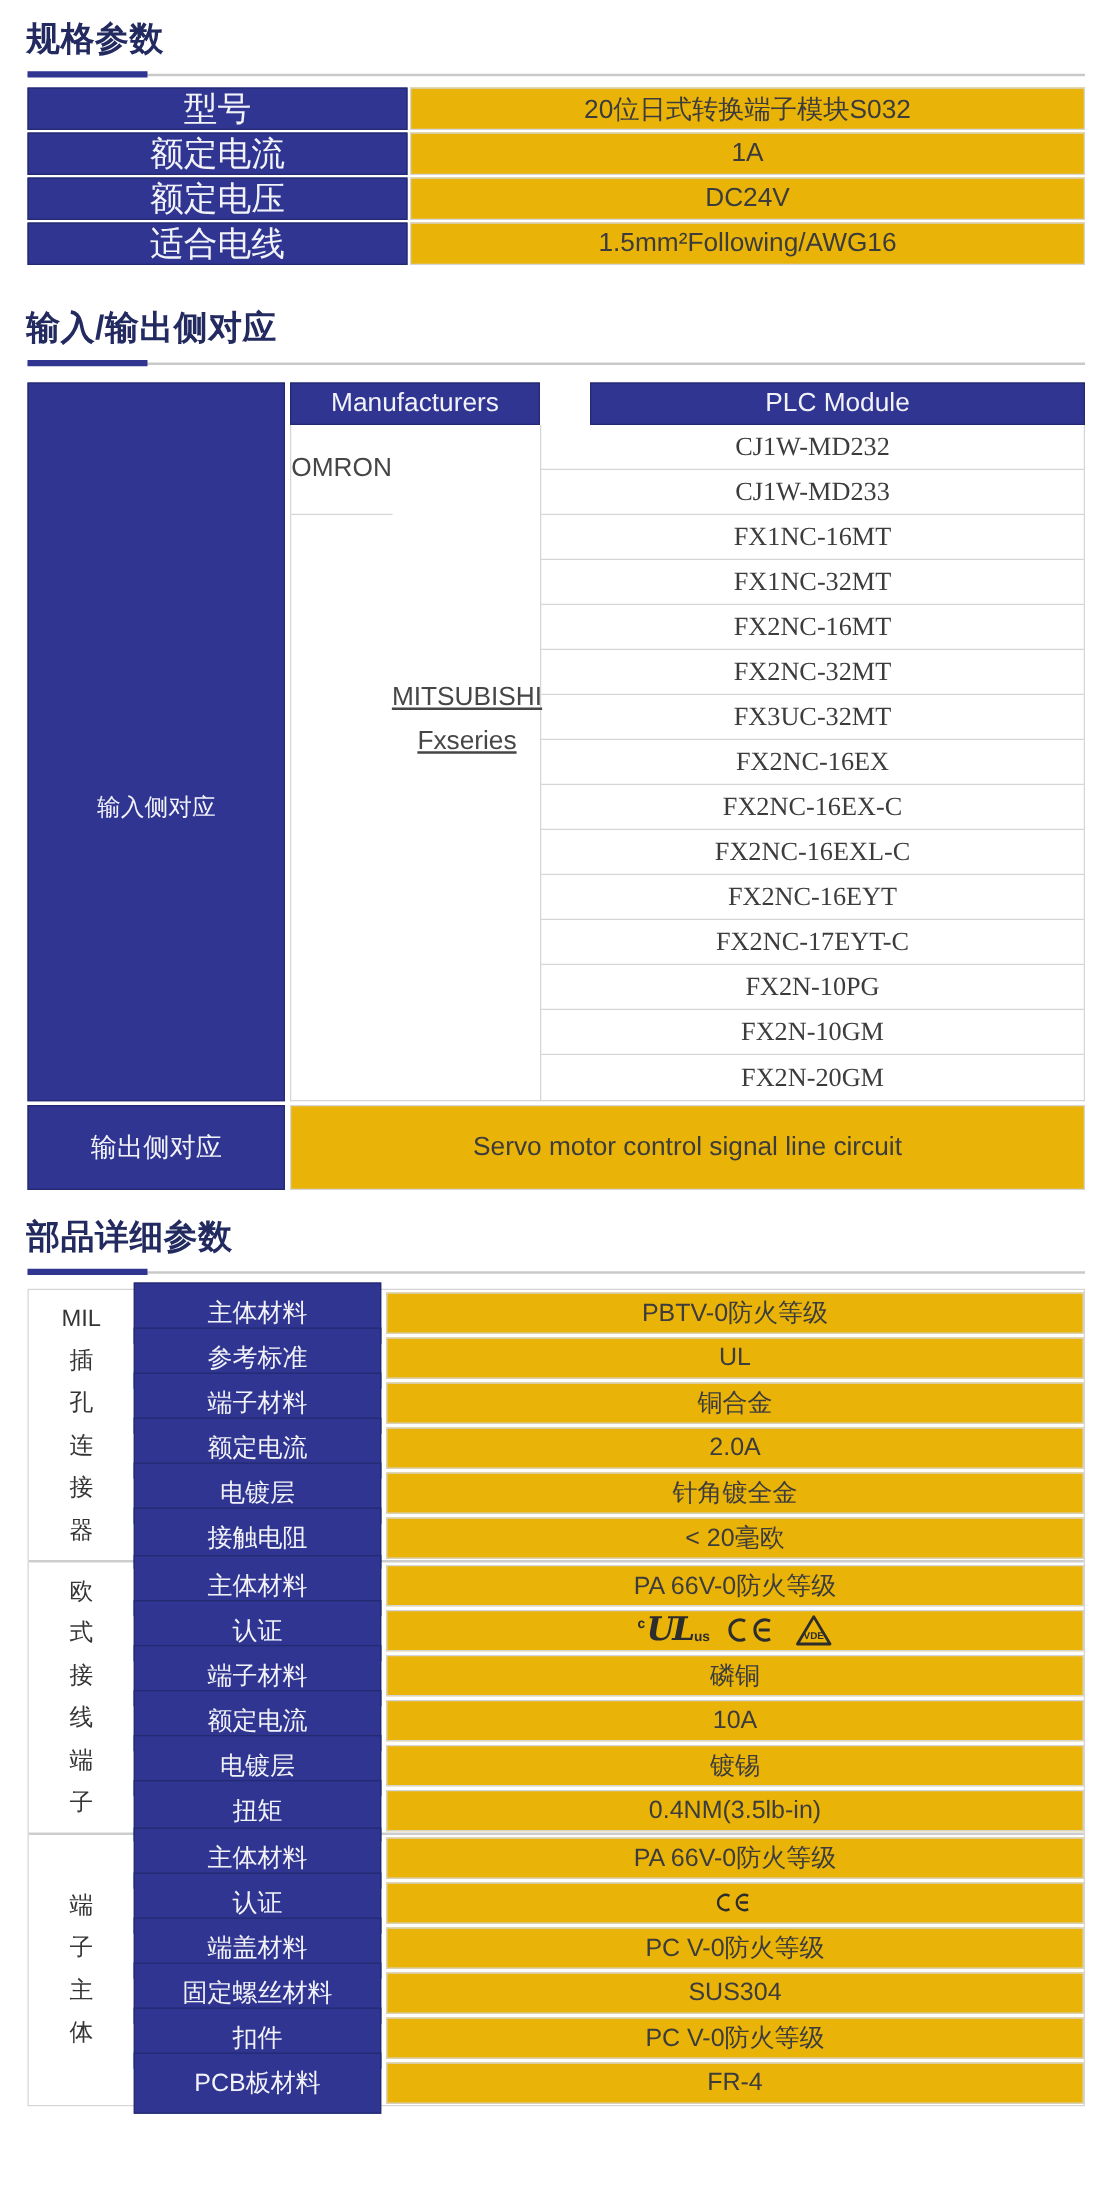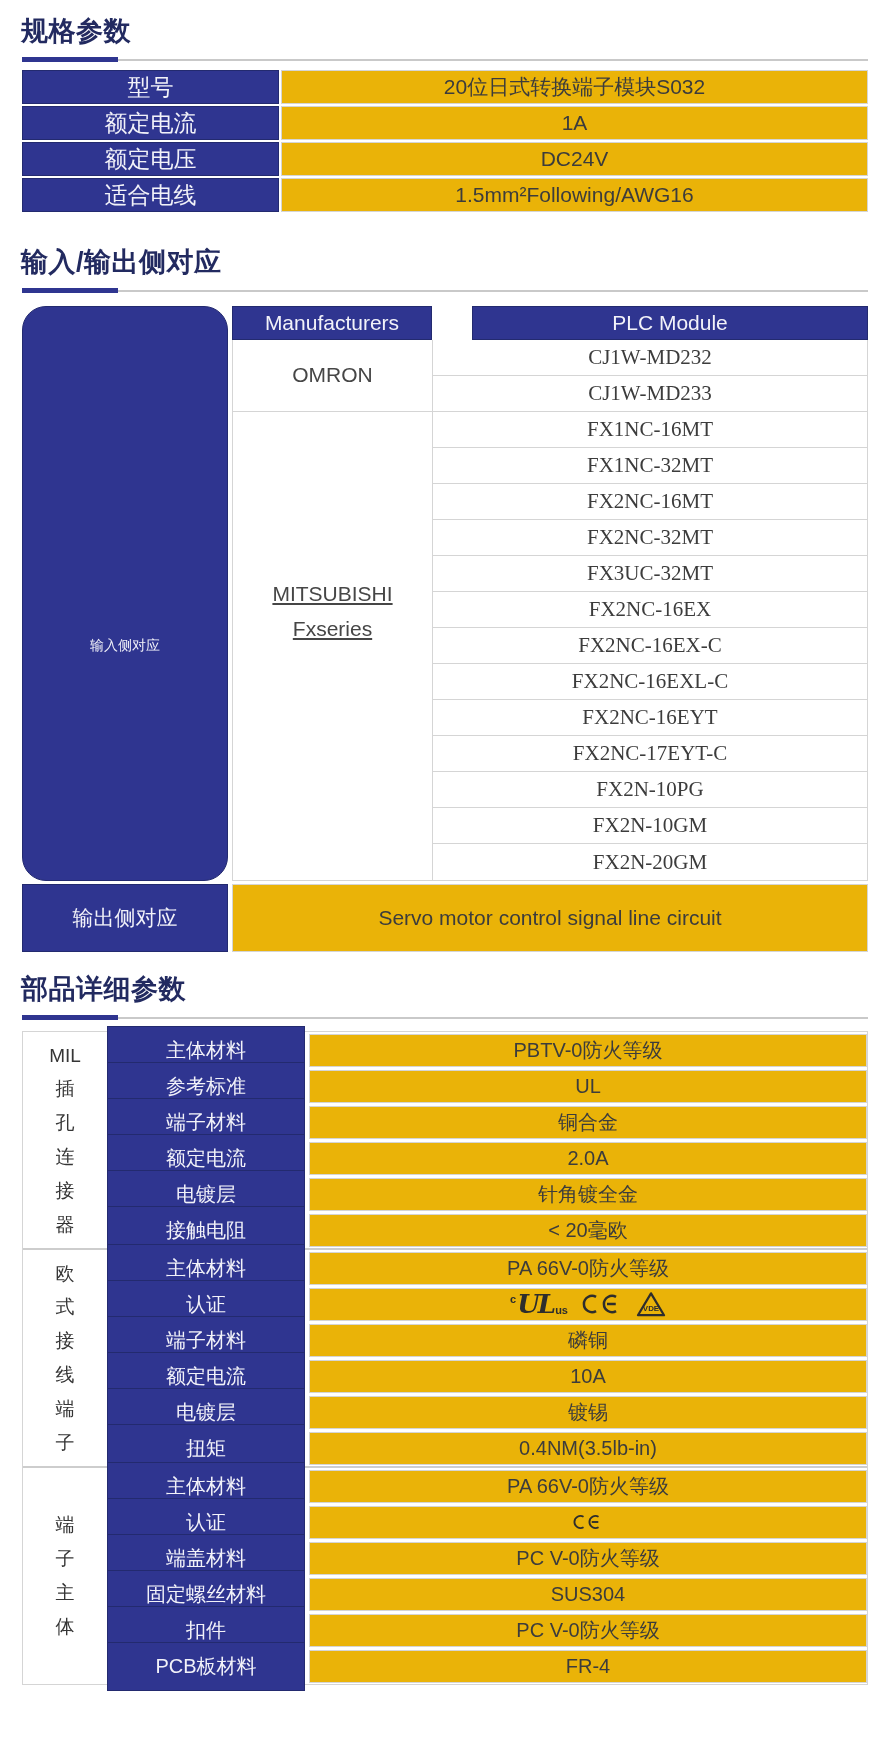--- a/index.html
+++ b/index.html
@@ -20,33 +20,33 @@
   .rule .rule-gray { left:0; right:0; top:2px; height:2px; background:#c9c9c9; }
   .rule .rule-blue { left:0; top:0; width:96px; height:5px; background:#2f3590; }
 
   .cell { display:flex; align-items:center; justify-content:center; box-sizing:border-box; text-align:center; }
   .navy { background:#2f3590; color:#f2f2f9; border:1px solid #232a6f; }
   .val  { background:#eab308; border:1px solid #d5d5d5; color:#3c3c3c; }
 
   
   .spec-table { width:846px; margin:6px 0 0 22px; }
   .row36 { height:36px; display:flex; align-items:center; }
-  .spec-label { width:257px; height:34px; font-size:23px;font-family:Liberation Serif, serif; }
+  .spec-label { width:304px; height:34px; font-size:27px;font-family:Liberation Serif, serif; }
   .spec-value { flex:1; height:34px; margin-left:2px; font-size:21px; }
 
   
   .io-table { width:846px; margin:12px 0 0 22px; }
   .io-rowA { display:flex; height:575px; }
-  .io-input { width:206px; margin-right:4px; font-size:14px; padding-top:104px;border-radius:24px; }
+  .io-input { width:206px; margin-right:4px; font-size:19px; padding-top:104px; }
   .io-right { flex:1; display:flex; flex-direction:column; }
   .io-header { display:flex; height:35px;gap:36px; }
   .hdr-manu { width:200px; margin-right:4px; font-size:21px; }
   .hdr-plc { flex:1; font-size:21px; }
   .io-body { flex:1; display:flex; border:1px solid #d5d5d5; border-top:none; box-sizing:border-box; background:#fff; }
-  .manu-col { width:200px; border-right:1px solid #d5d5d5; display:flex; flex-direction:column; box-sizing:border-box; }
+  .manu-col { width:200px; border-right:1px solid #d5d5d5; display:flex; flex-direction:row; box-sizing:border-box; }
   .manu-cell {
     display:flex; align-items:center; justify-content:center;
     border-bottom:1px solid #d5d5d5; color:#464646; font-size:21px;
     white-space:pre-line; text-align:center; line-height:1.65; box-sizing:border-box;
   }
   .manu-cell.last { border-bottom:none; padding-bottom:68px;text-decoration:underline; }
   .model-col { flex:1; display:flex; flex-direction:column;font-family:Liberation Serif, serif; }
   .model-row {
     height:36px; display:flex; align-items:center; justify-content:center;
     border-bottom:1px solid #d5d5d5; font-size:21px; color:#3c3c3c; box-sizing:border-box;

